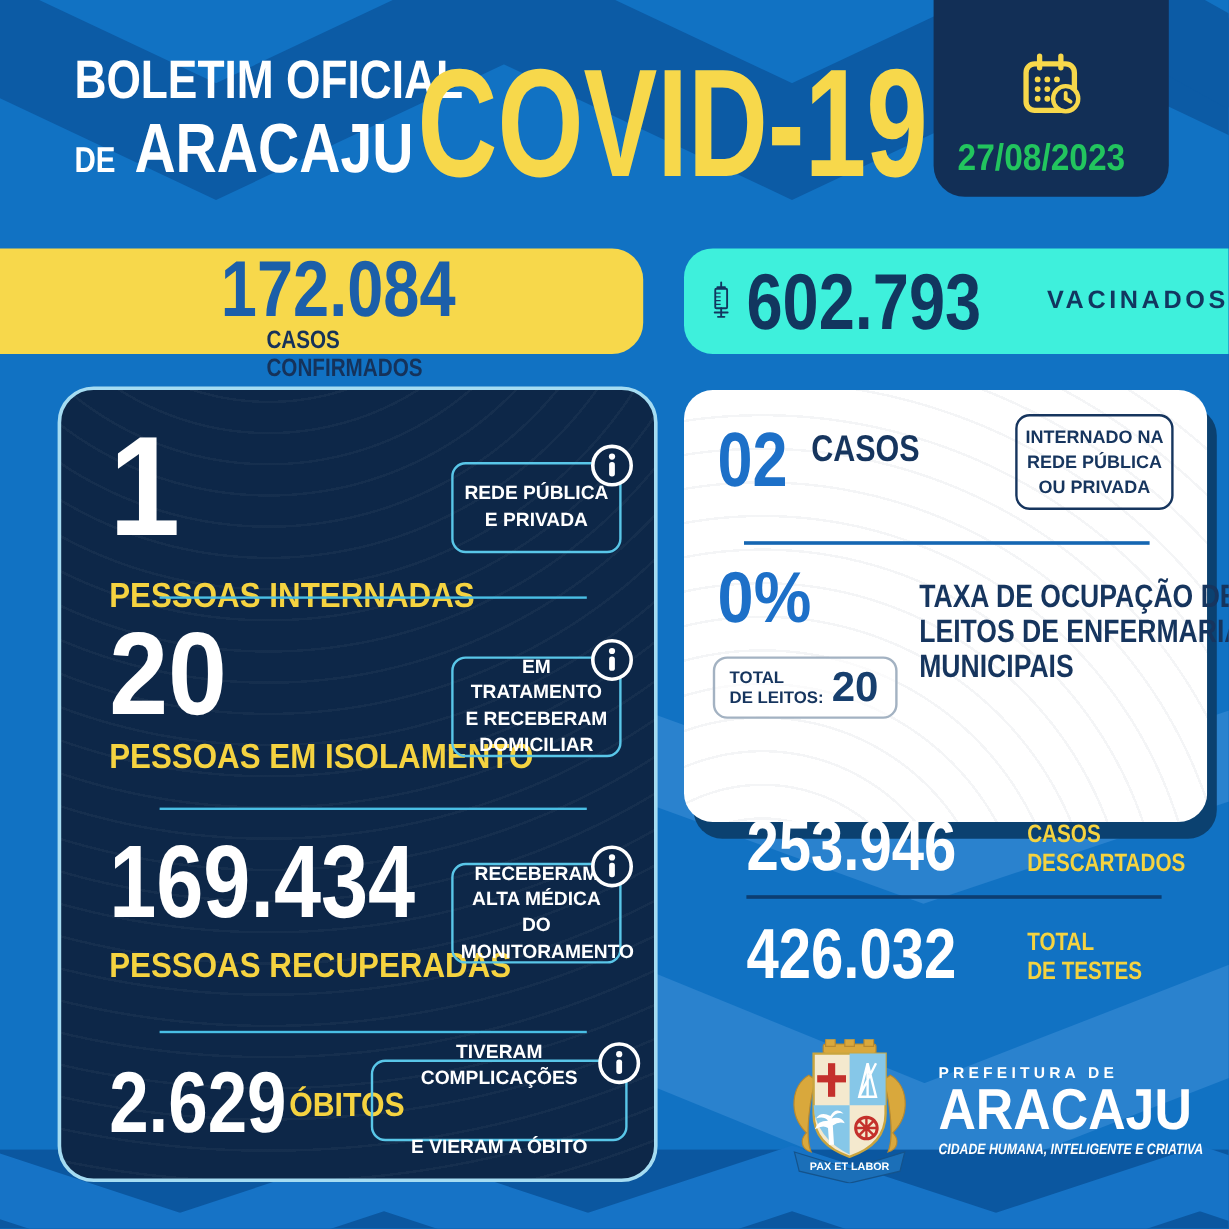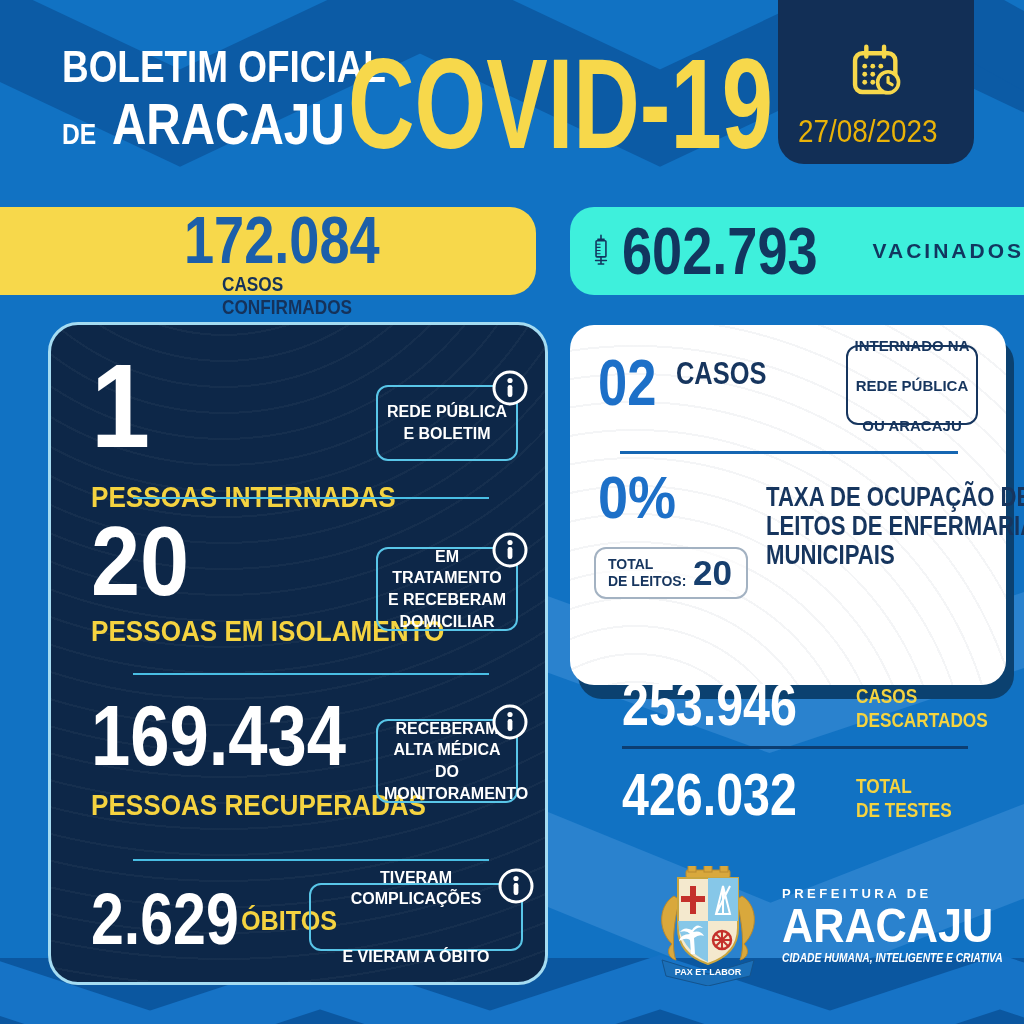--- a/index.html
+++ b/index.html
@@ -14,21 +14,21 @@
   
   .title-block{left:62px;top:44px;z-index:2;color:#fff;font-weight:bold;line-height:1;}
   .title-l1{font-size:45px;letter-spacing:0;}
   .title-l2{margin-top:6px;display:flex;align-items:baseline;gap:8px;}
   .title-de{font-size:30px;}
   .title-city{font-size:58px;}
   .covid{left:348px;top:40px;z-index:2;color:#F7D84B;font-weight:bold;font-size:128px;line-height:1;}
   .date-badge{left:778px;top:0;width:196px;height:164px;background:#122F56;border-radius:0 0 26px 26px;z-index:2;
     display:flex;flex-direction:column;align-items:center;justify-content:flex-end;padding-bottom:14px;box-sizing:border-box;}
   .date-badge svg{margin-bottom:14px;}
-  .date-text{color:#eab308;font-weight:normal;font-size:31px;}
+  .date-text{color:#22c55e;font-weight:bold;font-size:31px;}
 
   
   .banner{top:207px;height:88px;z-index:2;display:flex;align-items:center;box-sizing:border-box;}
   .banner-confirmed{left:0;width:536px;background:#F7D84B;border-radius:0 26px 26px 0;padding-left:56px;flex-direction:column;}
   .banner-vaccinated{left:570px;width:454px;background:#3EF0DC;border-radius:24px 0 0 24px;padding-left:22px;}
   .banner-num{font-weight:bold;font-size:66px;line-height:1;}
   .banner-confirmed .banner-num{color:#1C5FA9;margin-left:14px;}
   .banner-vaccinated .banner-num{color:#12365F;margin-left:12px;}
   .banner-label{font-weight:bold;font-size:21px;line-height:1.08;color:#15325A;margin-left:10px;}
   .vac-label{font-weight:bold;font-size:21px;color:#12365F;letter-spacing:3px;margin-left:12px;}
@@ -136,21 +136,21 @@
     <div class="banner-num"><span class="cx">602.793</span></div>
     <div class="vac-label">VACINADOS</div>
   </div>
 
   <div class="abs stats-card">
 
     <div class="abs big-num" style="left:40px;top:28px;font-size:118px;"><span class="cx9">1</span></div>
     <div class="abs ylabel" style="left:40px;top:158px;"><span class="cx9">PESSOAS INTERNADAS</span></div>
     <div class="abs chip" style="left:325px;top:60px;width:142px;height:76px;">
       <span>REDE PÚBLICA</span>
-      <span>E BOLETIM</span>
+      <span>E PRIVADA</span>
     </div>
     <svg class="abs info-icon" style="left:440px;top:44px;" viewBox="0 0 38 38">
       <circle cx="19" cy="19" r="16" fill="#0D2748" stroke="#fff" stroke-width="3"></circle>
       <circle cx="19" cy="11.5" r="2.6" fill="#fff"></circle>
         <rect x="16.6" y="16" width="4.8" height="12" rx="2.2" fill="#fff"></rect>
     </svg>
     <div class="abs divider" style="left:82px;top:172px;width:356px;"></div>
 
     <div class="abs big-num" style="left:40px;top:192px;font-size:98px;"><span class="cx9">20</span></div>
     <div class="abs ylabel" style="left:40px;top:292px;"><span class="cx9">PESSOAS EM ISOLAMENTO</span></div>
@@ -191,24 +191,24 @@
       <circle cx="19" cy="11.5" r="2.6" fill="#fff"></circle>
         <rect x="16.6" y="16" width="4.8" height="12" rx="2.2" fill="#fff"></rect>
     </svg>
   </div>
 
   <div class="abs suspects-card">
     <div class="abs blue-num" style="left:28px;top:30px;font-size:64px;"><span class="cx">02</span></div>
     <div class="abs navy-label" style="left:106px;top:32px;font-size:31px;">
       <div><span class="cx">CASOS</span></div>
     </div>
-    <div class="abs navy-chip" style="left:276px;top:20px;width:132px;height:80px;gap:19px;">
+    <div class="abs navy-chip" style="left:276px;top:20px;width:132px;height:80px;">
       <span>INTERNADO NA</span>
       <span>REDE PÚBLICA</span>
-      <span>OU ARACAJU</span>
+      <span>OU PRIVADA</span>
     </div>
     <div class="abs" style="left:50px;top:126px;width:338px;height:3px;background:#1566B2;"></div>
     <div class="abs blue-num" style="left:28px;top:146px;font-size:60px;"><span class="cx9">0%</span></div>
     <div class="abs beds-chip" style="left:24px;top:222px;width:154px;height:52px;">
       <div class="beds-label">
         <div><span>TOTAL</span></div>
         <div><span>DE LEITOS:</span></div>
       </div>
       <div class="beds-value">20</div>
     </div>

